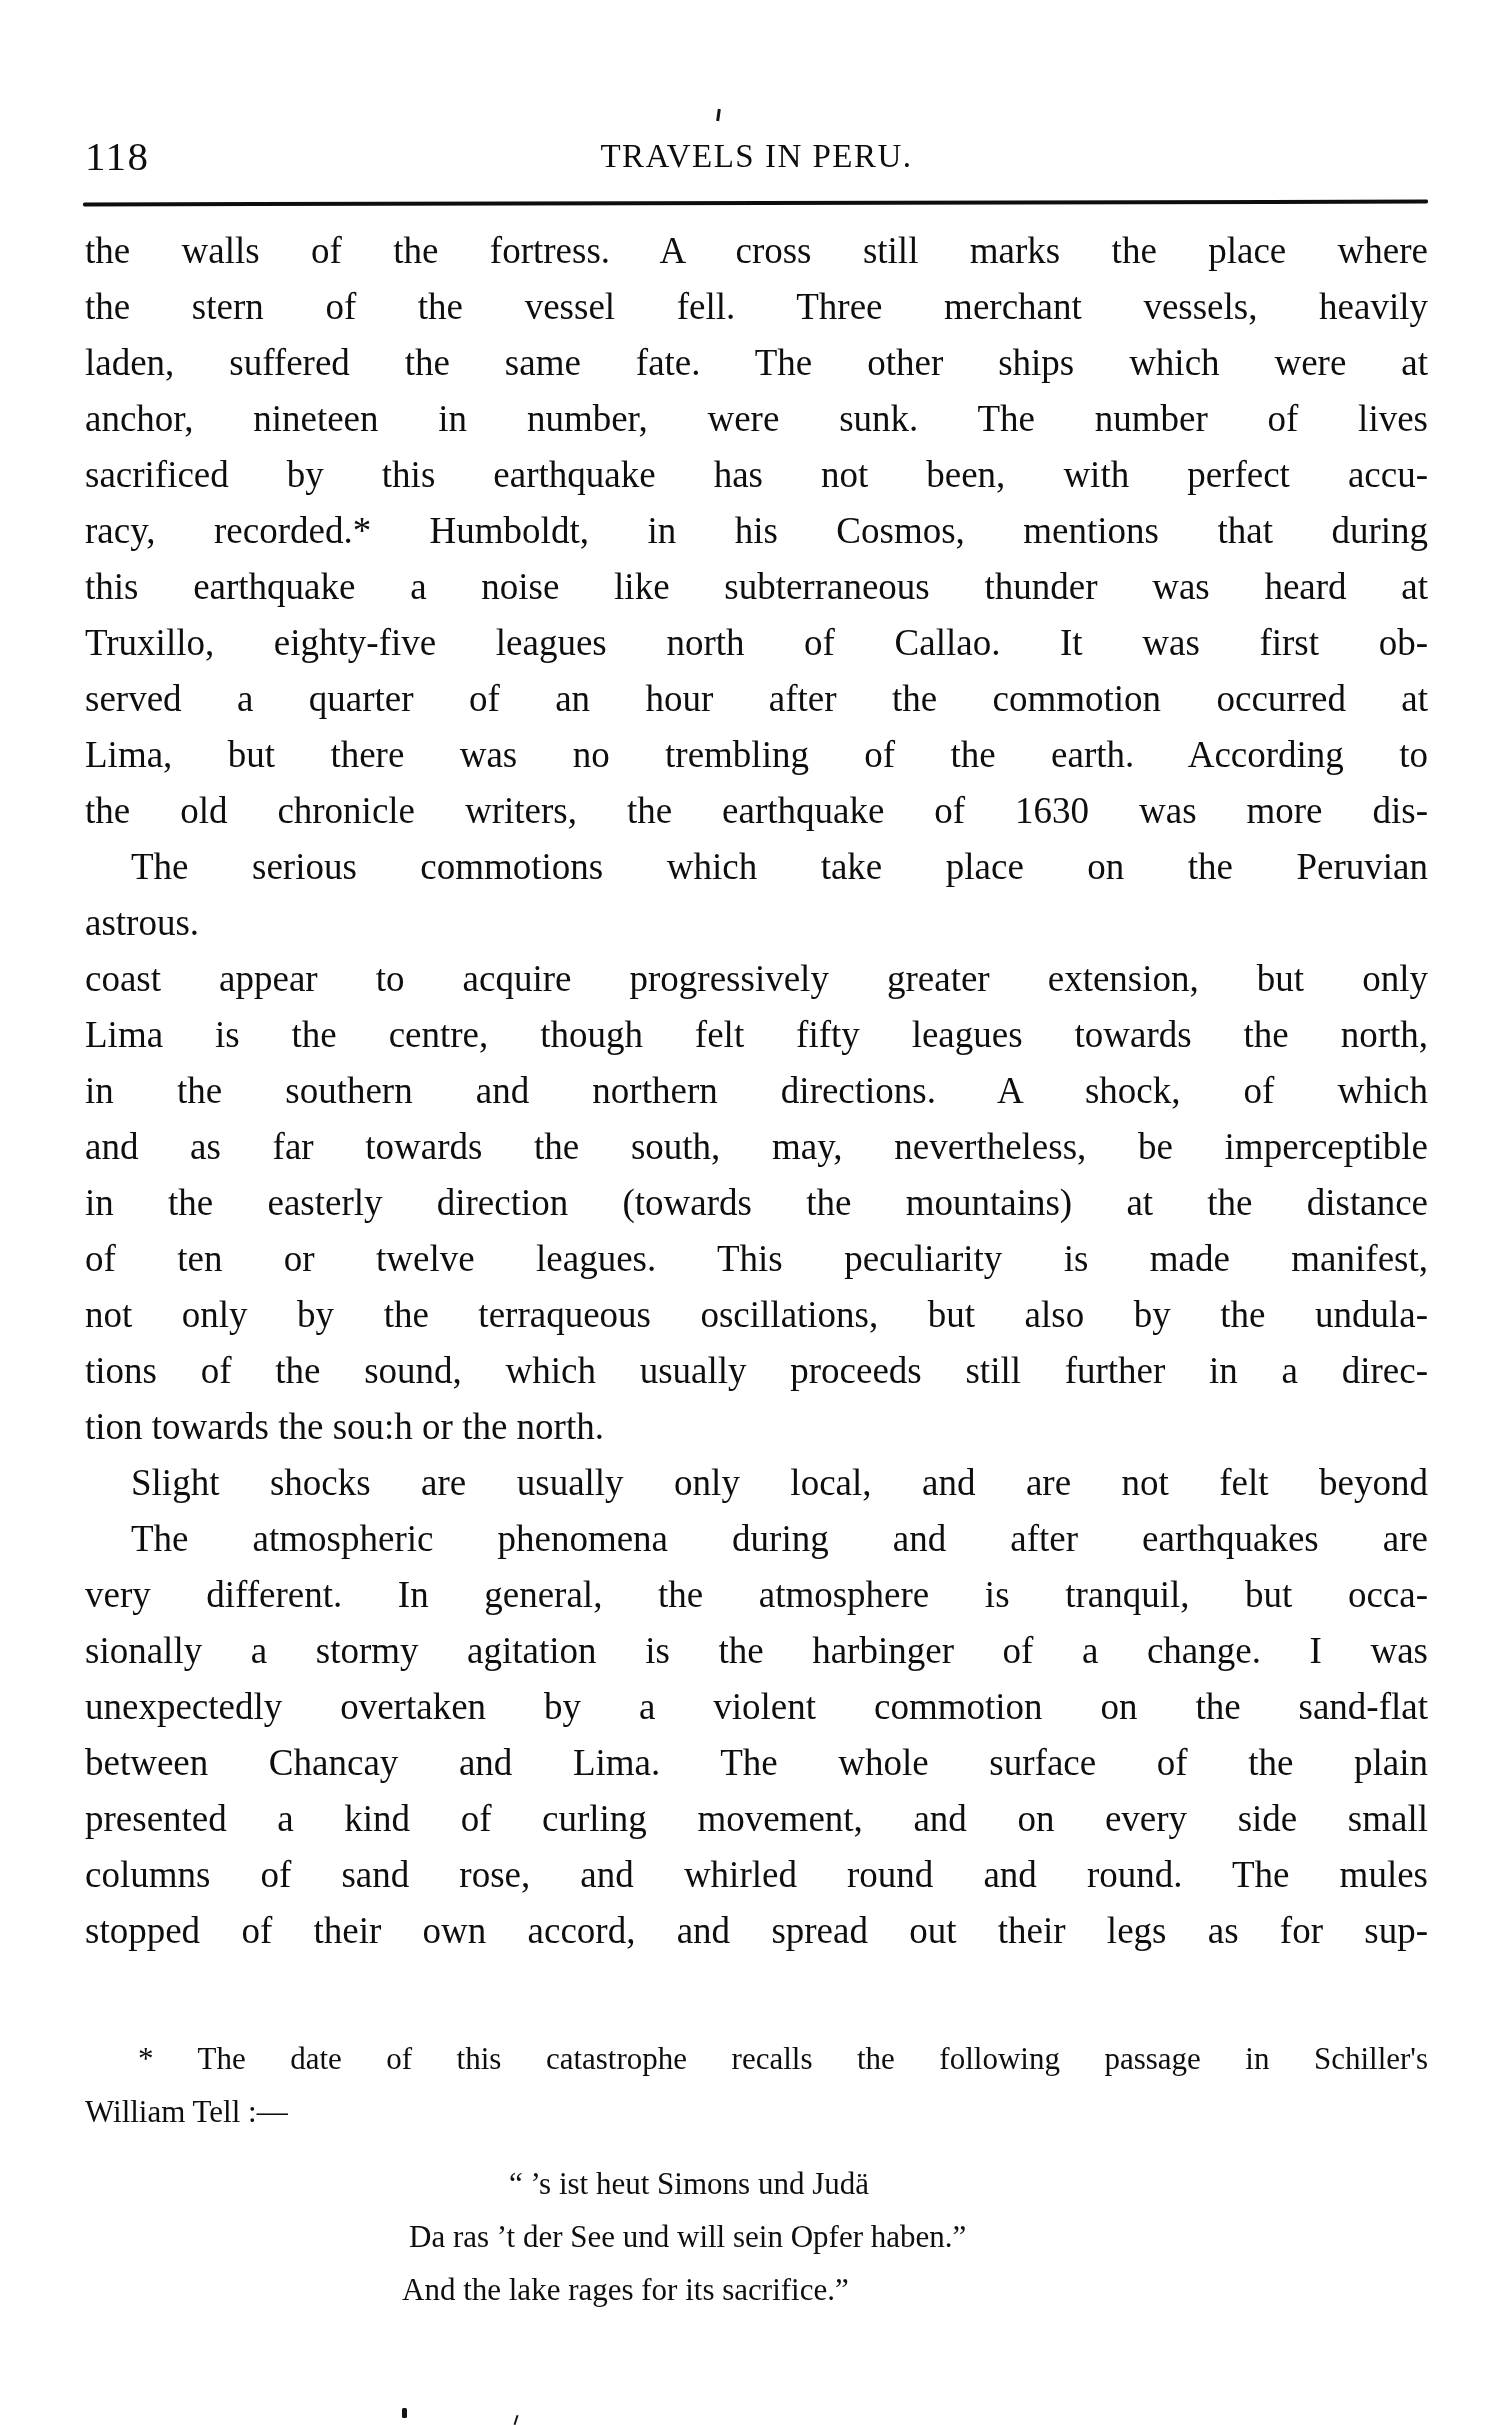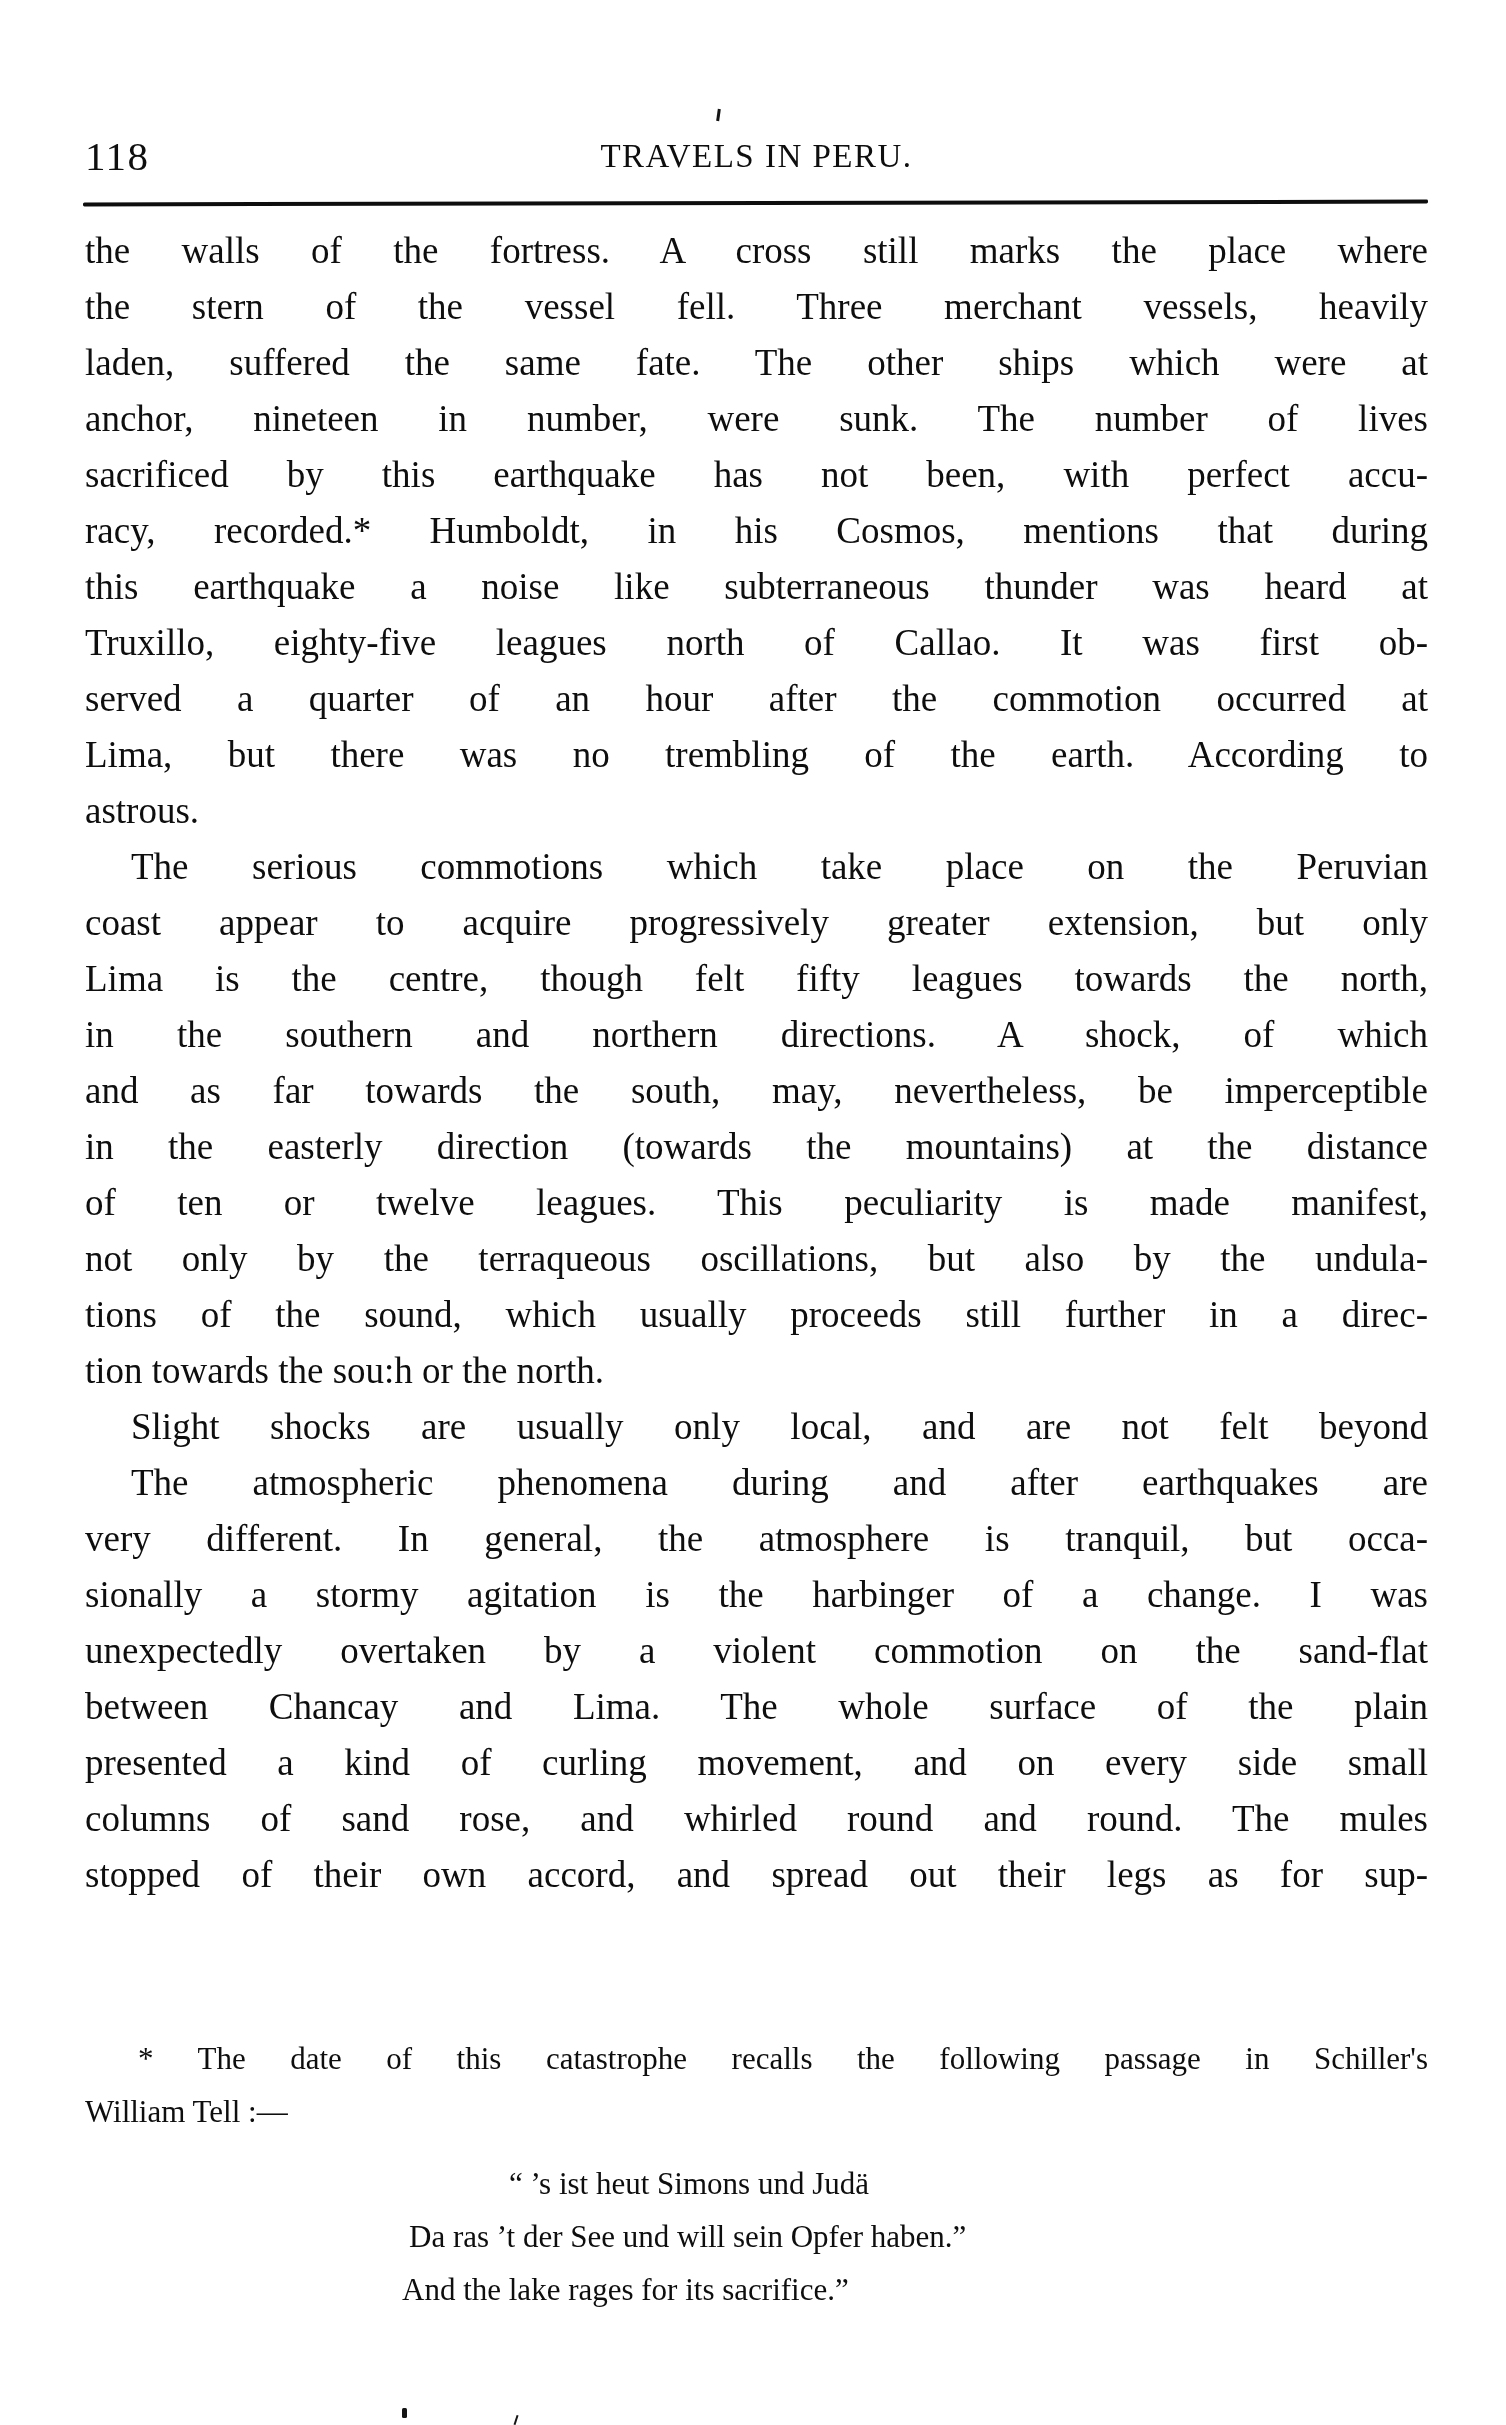--- a/index.html
+++ b/index.html
@@ -133,22 +133,23 @@
       <div class="line">the walls of the fortress.  A cross still marks the place where</div>
       <div class="line">the stern of the vessel fell.  Three merchant vessels, heavily</div>
       <div class="line">laden, suffered the same fate.  The other ships which were at</div>
       <div class="line">anchor, nineteen in number, were sunk.  The number of lives</div>
       <div class="line">sacrificed by this earthquake has not been, with perfect accu-</div>
       <div class="line">racy, recorded.*  Humboldt, in his Cosmos, mentions that during</div>
       <div class="line">this earthquake a noise like subterraneous thunder was heard at</div>
       <div class="line">Truxillo, eighty-five leagues north of Callao.  It was first ob-</div>
       <div class="line">served a quarter of an hour after the commotion occurred at</div>
       <div class="line">Lima, but there was no trembling of the earth.  According to</div>
+      <div class="line">the old chronicle writers, the earthquake of 1630 was more dis-</div>
+      <div class="line indent">The serious commotions which take place on the Peruvian</div>
       <div class="line noj">astrous.</div>
-      <div class="line indent">The serious commotions which take place on the Peruvian</div>
       <div class="line">coast appear to acquire progressively greater extension, but only</div>
       <div class="line">Lima is the centre, though felt fifty leagues towards the north,</div>
       <div class="line">in the southern and northern directions.  A shock, of which</div>
       <div class="line">and as far towards the south, may, nevertheless, be imperceptible</div>
       <div class="line">in the easterly direction (towards the mountains) at the distance</div>
       <div class="line">of ten or twelve leagues.  This peculiarity is made manifest,</div>
       <div class="line">not only by the terraqueous oscillations, but also by the undula-</div>
       <div class="line">tions of the sound, which usually proceeds still further in a direc-</div>
       <div class="line noj">tion towards the sou:h or the north.</div>
       <div class="line indent">Slight shocks are usually only local, and are not felt beyond</div>

